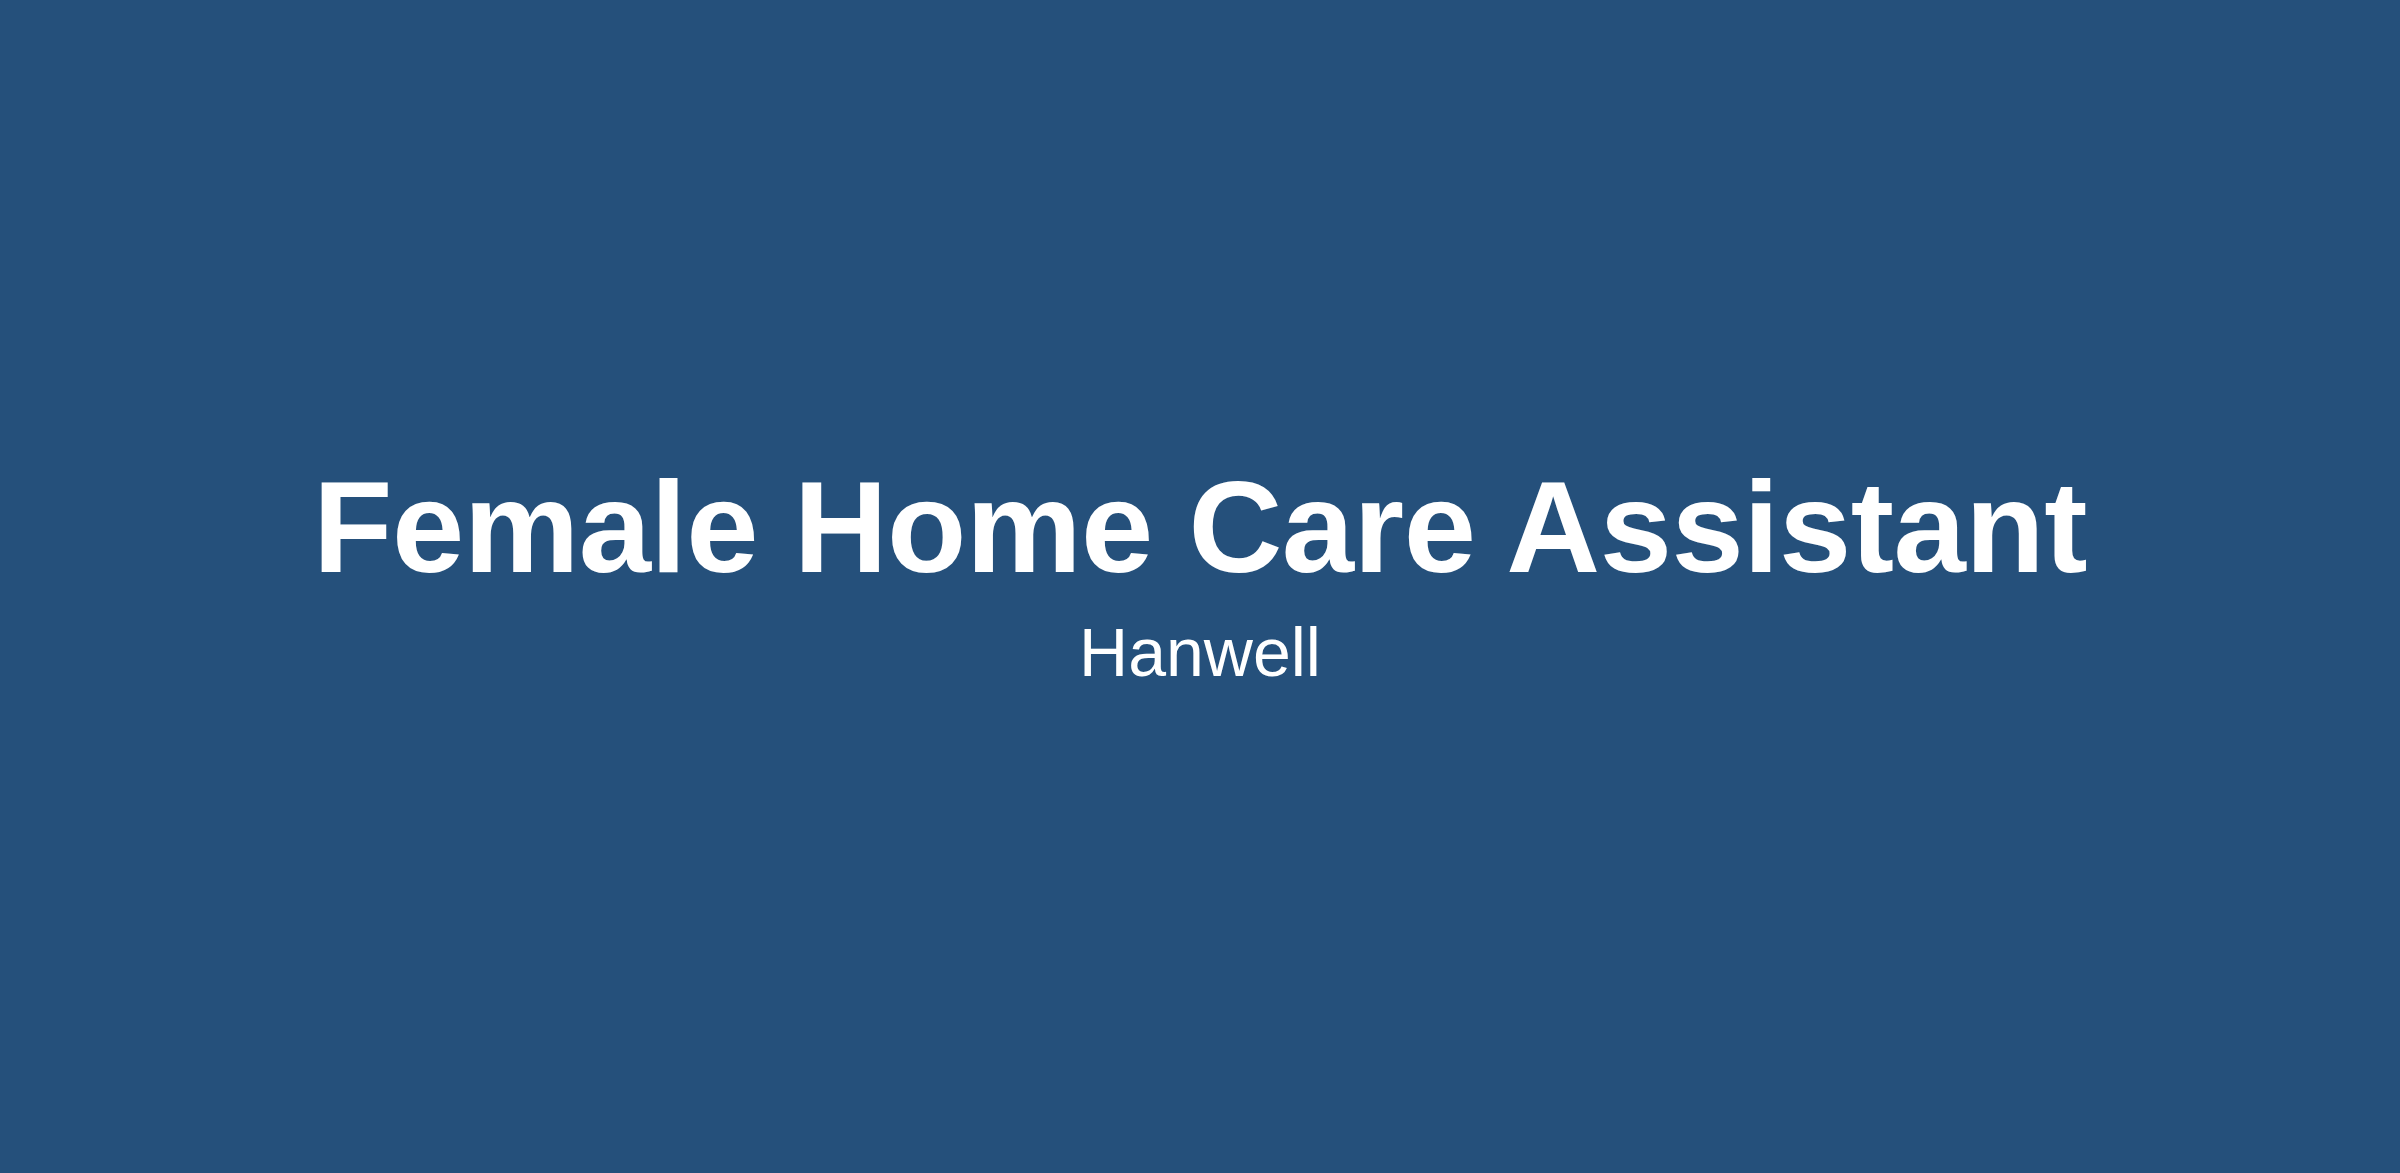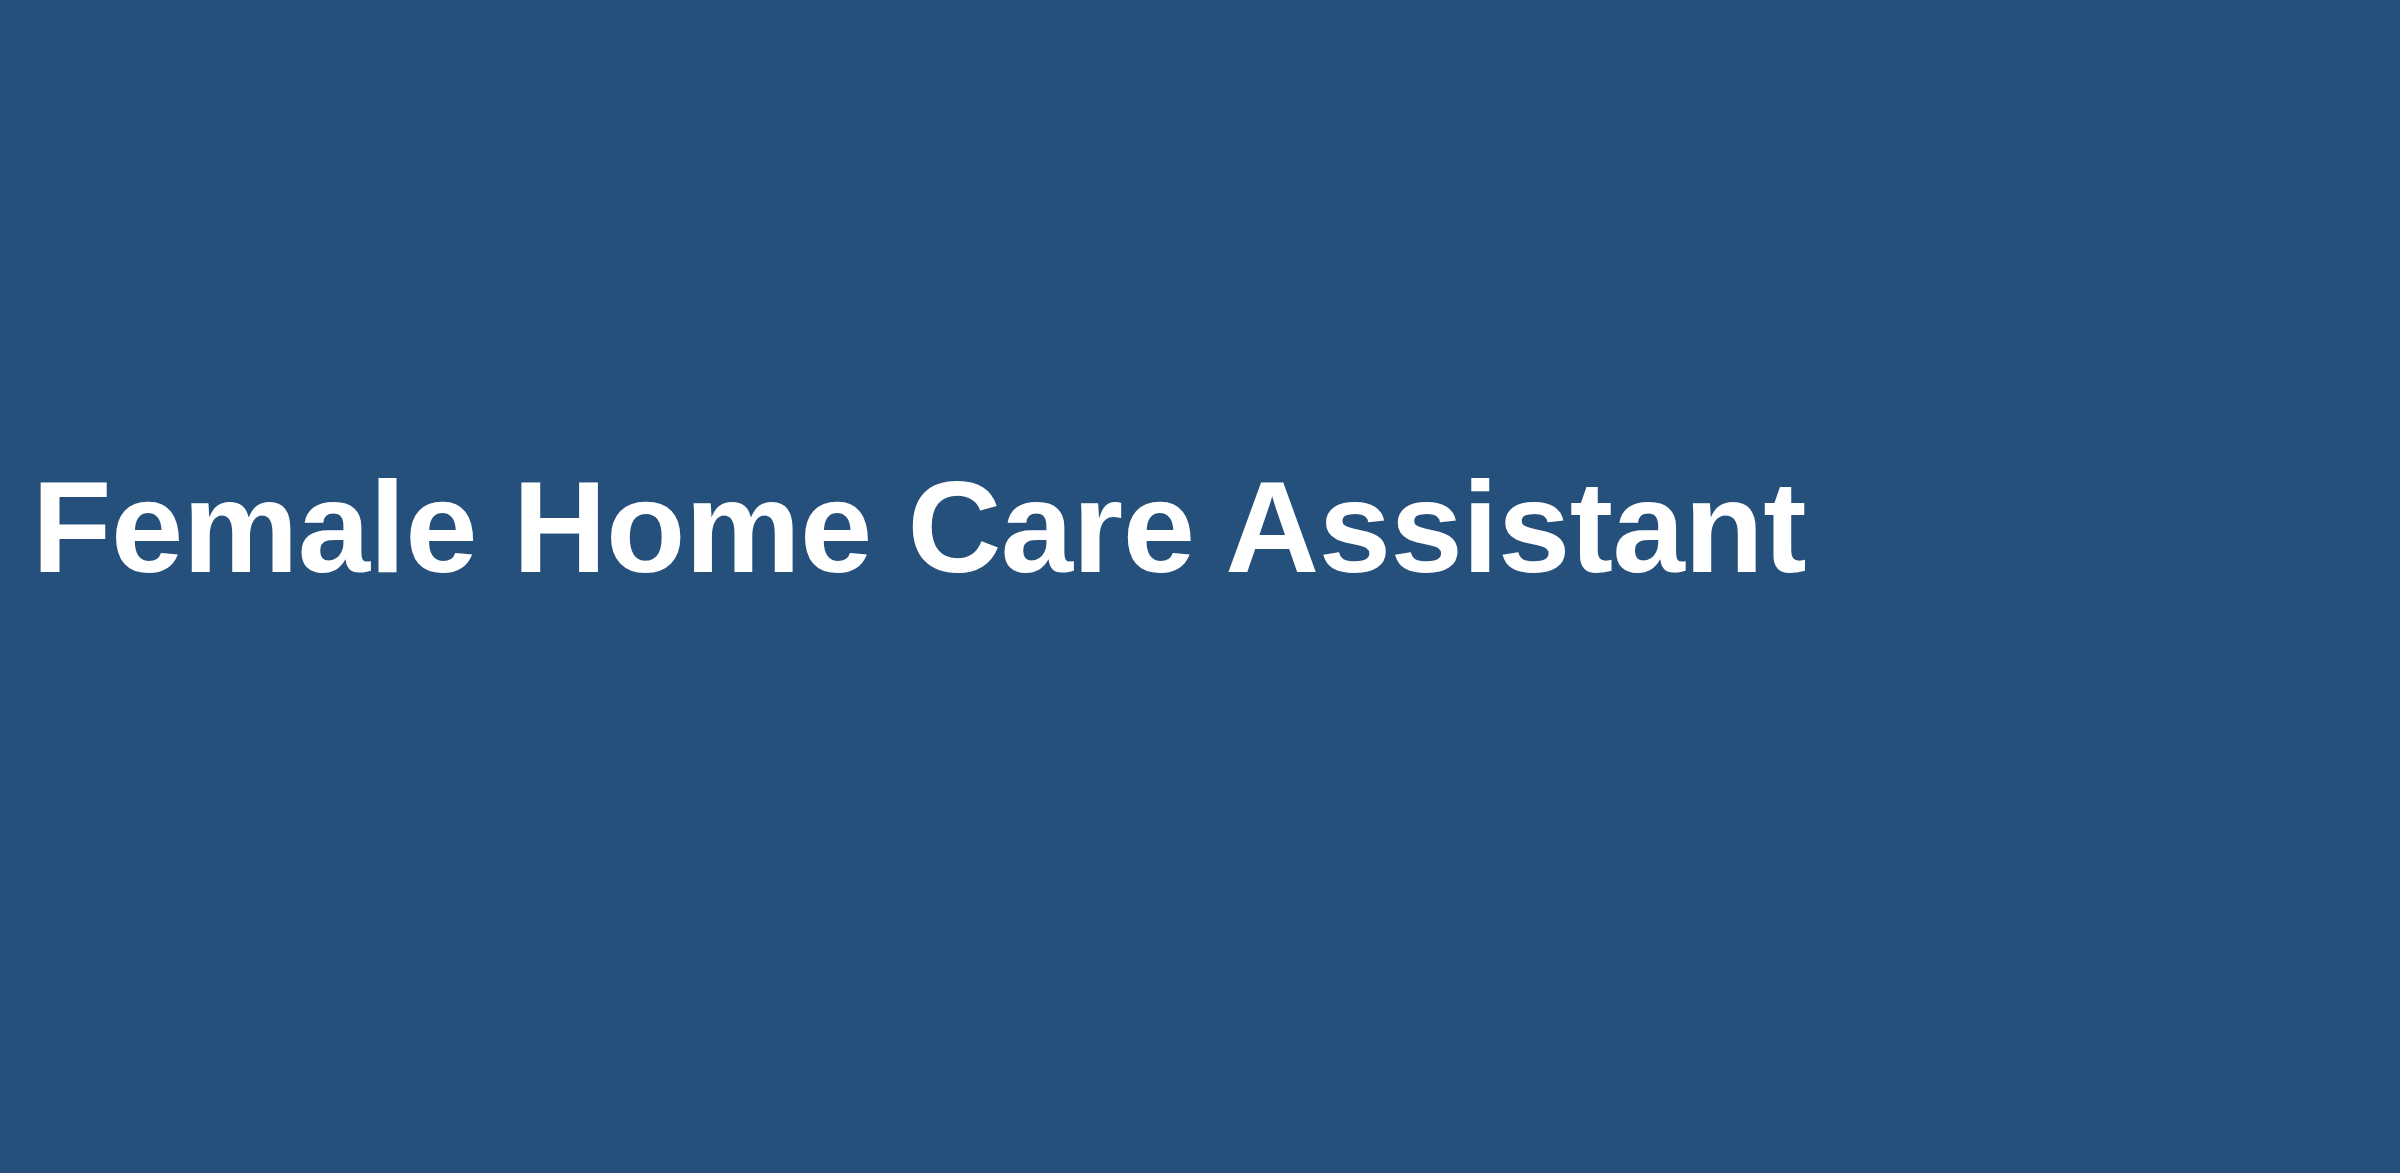--- a/index.html
+++ b/index.html
@@ -27,24 +27,24 @@
     align-items: center;
     justify-content: flex-start;
   }
 
   .banner-content {
     position: absolute;
     left: 0;
     right: 0;
     top: 462px;
     display: flex;
-    flex-direction: row;
+    flex-direction: column;
     align-items: center;
     text-align: center;
-    padding: 0 32px;
+    padding: 0 72px;
     box-sizing: border-box;
   }
 
   .job-title {
     margin: 0;
     font-size: 130px;
     line-height: 1.0;
     font-weight: 700;
     color: #ffffff;
     letter-spacing: -0.5px;
@@ -64,16 +64,17 @@
 </style>
 </head>
 <body>
 
 <div class="banner">
 
   <div class="banner-content">
 
     <h1 class="job-title">Female Home Care Assistant</h1>
 
+    <p class="job-location">Hanwell</p>
 
   </div>
 
 </div>
 
 </body></html>

